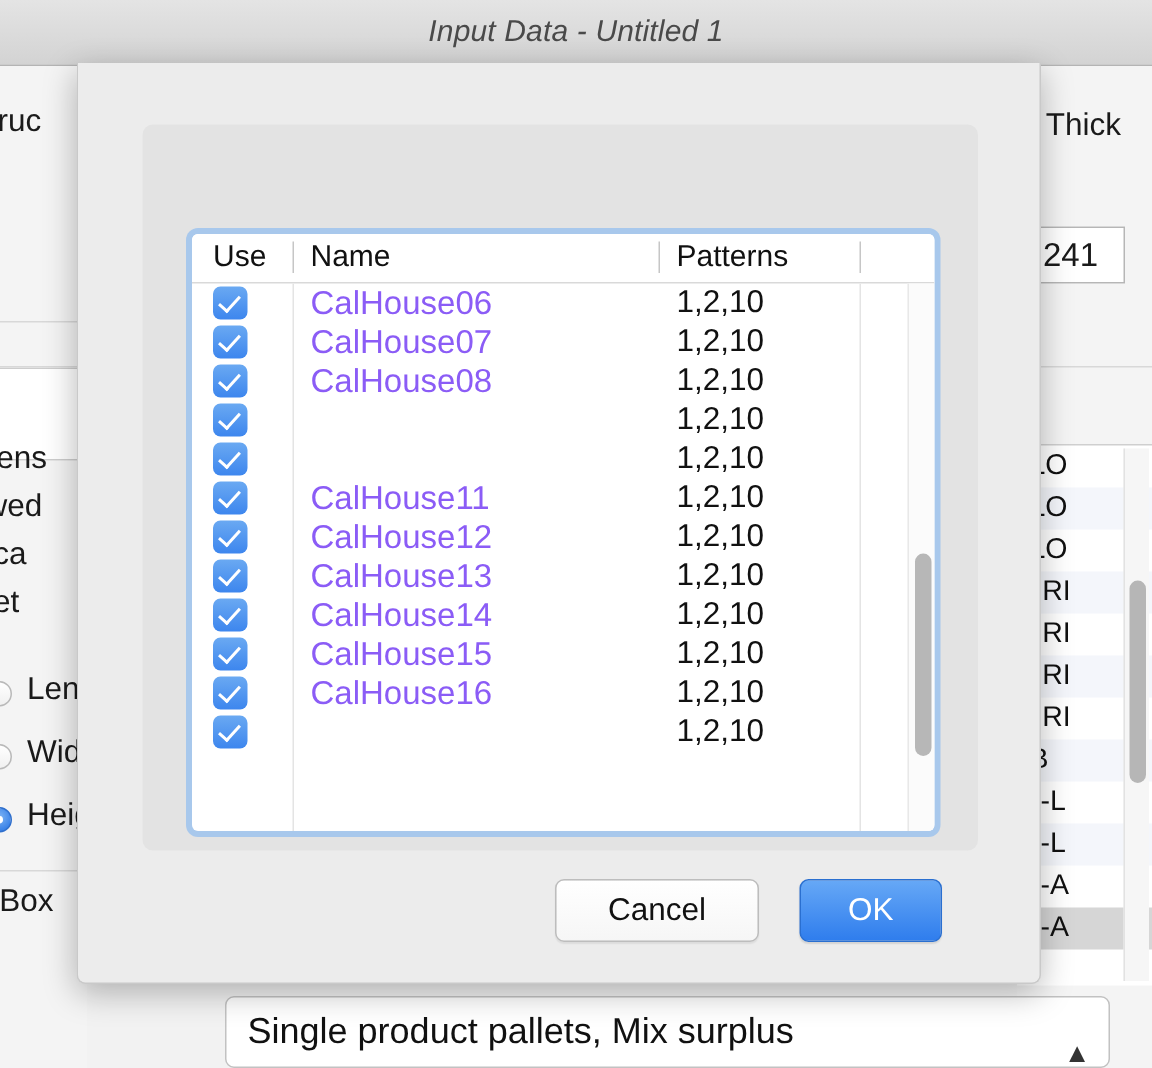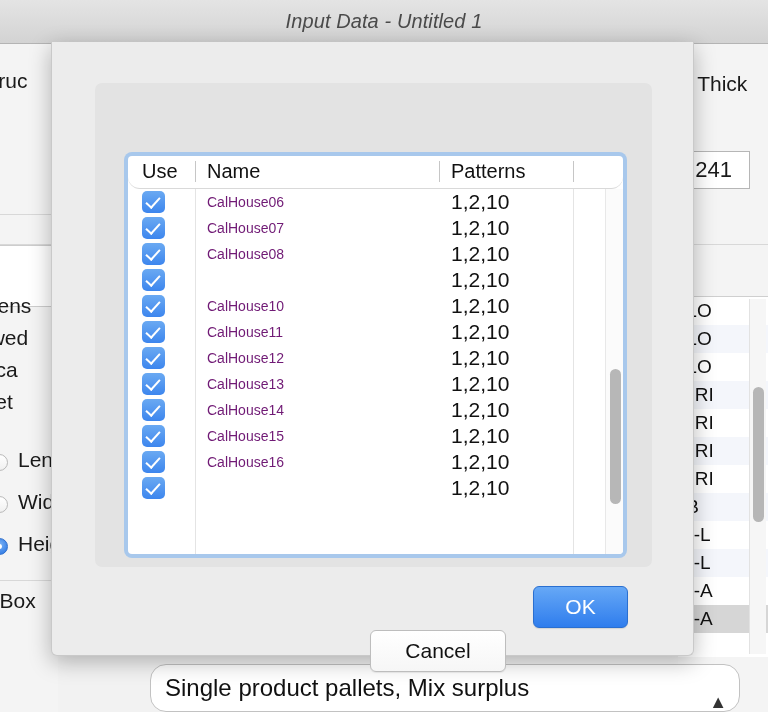--- a/index.html
+++ b/index.html
@@ -161,21 +161,21 @@
     height: 84px;
     background: #f2f2f2;
     border-top: 1px solid #d0d0d0;
   }
   .bg-combo {
     position: absolute;
     left: 92px; top: 36px;
     width: 590px; height: 48px;
     background: #ffffff;
     border: 1px solid #c2c2c2;
-    border-radius: 16px;
+    border-radius: 6px;
     box-sizing: border-box;
     font-size: 24px;
     color: #111;
     line-height: 46px;
     padding-left: 14px;
     white-space: nowrap;
     overflow: hidden;
   }
   .bg-combo-arrow {
     position: absolute;
@@ -243,21 +243,20 @@
     border-radius: 4px;
     box-sizing: border-box;
     box-shadow: 0 0 0 4px #a8c8ec;
     overflow: hidden;
   }
   .table-head {
     position: relative;
     height: 32px;
     background: #ffffff;
     border-bottom: 1px solid #d9d9d9;
-    border-radius: 12px;
   }
   .th {
     position: absolute;
     top: 4px;
     font-size: 20px;
     color: #111;
     white-space: nowrap;
   }
   .th-div {
     position: absolute;
@@ -288,23 +287,23 @@
     position: absolute;
     left: 7px; top: 3px;
     width: 6px; height: 12px;
     border: solid #ffffff;
     border-width: 0 2.6px 2.6px 0;
     transform: rotate(42deg);
   }
   .cell-name {
     position: absolute;
     left: 79px; top: 0;
-    font-size: 14px;
+    font-size: 22px;
     line-height: 26px;
-    color: #701a75;
+    color: #8b5cf6;
     white-space: nowrap;
   }
   .cell-pat {
     position: absolute;
     left: 323px; top: 0;
     font-size: 21px;
     line-height: 26px;
     color: #111;
     white-space: nowrap;
   }
@@ -343,21 +342,20 @@
     box-sizing: border-box;
     cursor: default;
   }
   .btn-cancel {
     left: 318px; top: 544px;
     width: 136px;
     background: linear-gradient(to bottom,#ffffff,#f6f6f6);
     border: 1px solid #bdbdbd;
     color: #111;
     box-shadow: 0 1px 1px rgba(0,0,0,0.07);
-    margin-top: 44px;
   }
   .btn-ok {
     left: 481px; top: 544px;
     width: 95px;
     background: linear-gradient(to bottom,#66a8f6 0%,#2f7ded 100%);
     border: 1px solid #2a6fd0;
     color: #ffffff;
     box-shadow: 0 1px 1px rgba(0,0,0,0.10);
   }
 </style>
@@ -469,21 +467,20 @@
           <div class="cb"></div>
           <div class="cell-name">CalHouse08</div>
           <div class="cell-pat">1,2,10</div>
         </div>
         <div class="trow">
           <div class="cb"></div>
           <div class="cell-pat">1,2,10</div>
         </div>
         <div class="trow">
           <div class="cb"></div>
-          <div class="cell-name">CalHouse10</div>
           <div class="cell-pat">1,2,10</div>
         </div>
         <div class="trow">
           <div class="cb"></div>
           <div class="cell-name">CalHouse11</div>
           <div class="cell-pat">1,2,10</div>
         </div>
         <div class="trow">
           <div class="cb"></div>
           <div class="cell-name">CalHouse12</div>

